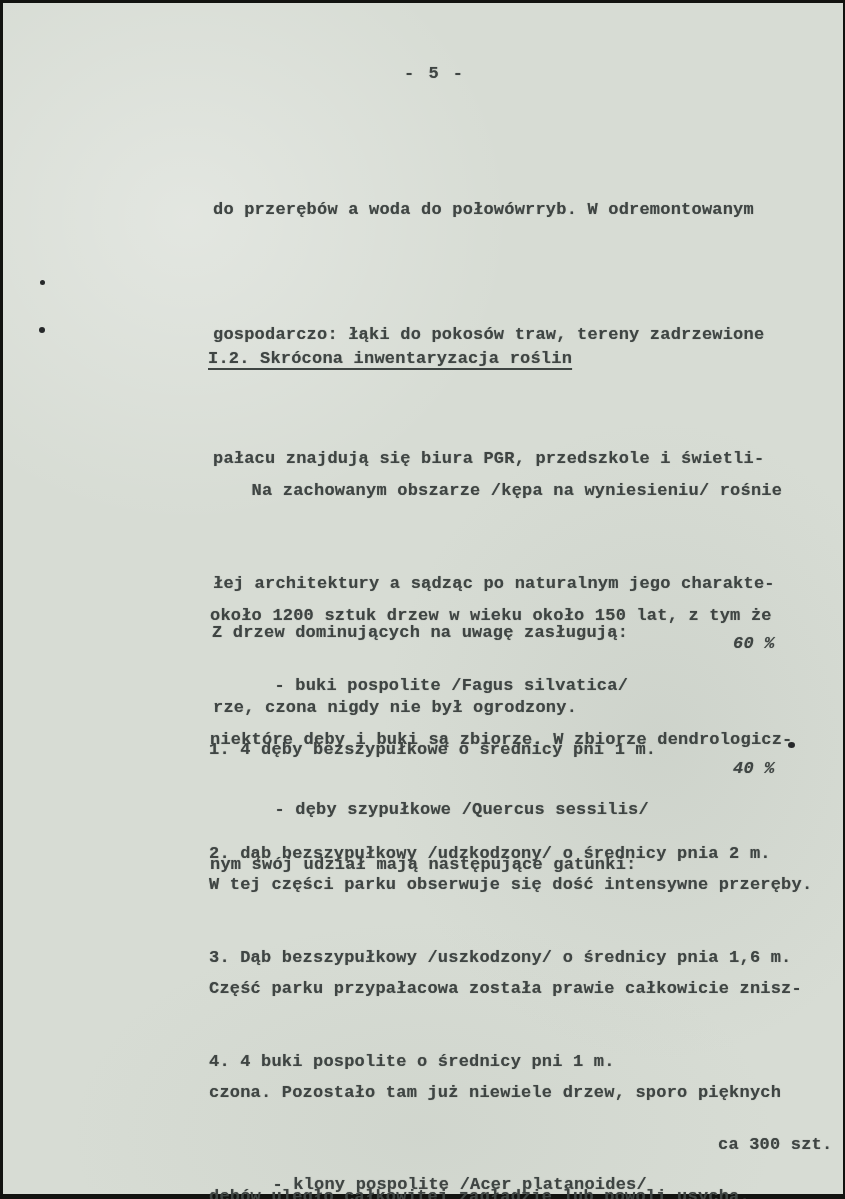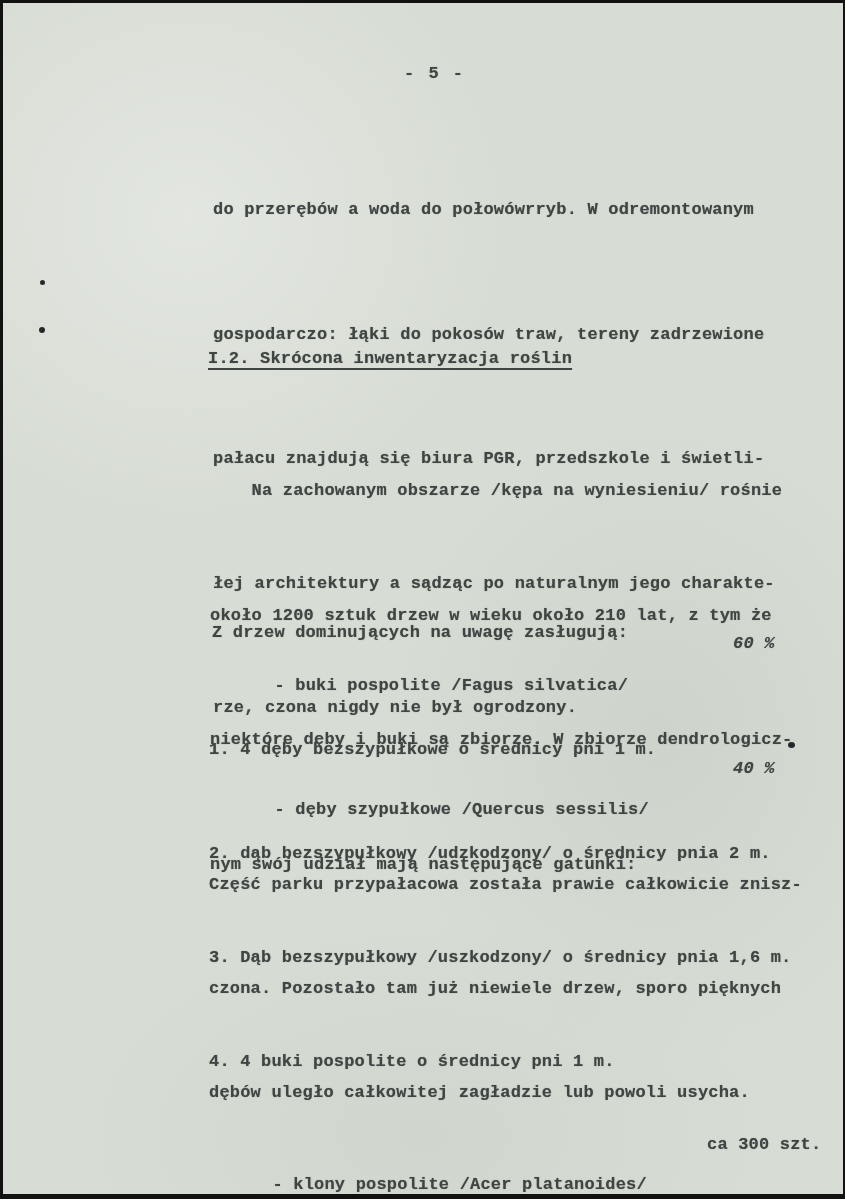--- a/index.html
+++ b/index.html
@@ -55,21 +55,21 @@
   .para2 { top: 384px; left: 207px; }
   .species-row { position: relative; }
   .species-value { position: absolute; top: 0; }
   .list1 { top: 537px; left: 209px; width: 600px; }
   .list1 .species-value { left: 521px; font-style: italic; }
   .intro-line { top: 620px; left: 209px; }
   .numbered { top: 661px; left: 206px; }
   .para3 { top: 796px; left: 206px; }
   .list2 { top: 1042px; left: 207px; width: 620px; line-height: 40px; }
   .list2 .line { height: 40px; }
-  .list2 .species-value { left: 497px; }
+  .list2 .species-value { left: 508px; }
   .speck {
     position: absolute;
     background: #26282a;
     border-radius: 50%;
   }
   .speck-1 { left: 37px; top: 277px; width: 5px; height: 5px; }
   .speck-2 { left: 36px; top: 324px; width: 6px; height: 6px; }
   .speck-3 { left: 785px; top: 739px; width: 7px; height: 6px; }
 </style>
 </head>
@@ -84,21 +84,21 @@
     <div class="line">gospodarczo: łąki do pokosów traw, tereny zadrzewione</div>
     <div class="line">pałacu znajdują się biura PGR, przedszkole i świetli-</div>
     <div class="line">łej architektury a sądząc po naturalnym jego charakte-</div>
     <div class="line">rze, czona nigdy nie był ogrodzony.</div>
   </div>
 
   <div class="txt heading">I.2. Skrócona inwentaryzacja roślin</div>
 
   <div class="txt block para2">
     <div class="line">    Na zachowanym obszarze /kępa na wyniesieniu/ rośnie</div>
-    <div class="line">około 1200 sztuk drzew w wieku około 210 lat, z tym że</div>
+    <div class="line">około 1200 sztuk drzew w wieku około 150 lat, z tym że</div>
     <div class="line">niektóre dęby i buki są zbiorze. W zbiorze dendrologicz-</div>
     <div class="line">nym swój udział mają następujące gatunki:</div>
   </div>
 
   <div class="txt block list1">
     <div class="line species-row">
       <span>- buki pospolite /Fagus silvatica/</span>
       <span class="species-value">60 %</span>
     </div>
     <div class="line species-row">
@@ -110,20 +110,21 @@
   <div class="txt intro-line">Z drzew dominujących na uwagę zasługują:</div>
 
   <div class="txt tight numbered">
     <div class="line">1. 4 dęby bezszypułkowe o średnicy pni 1 m.</div>
     <div class="line">2. dąb bezszypułkowy /udzkodzony/ o średnicy pnia 2 m.</div>
     <div class="line">3. Dąb bezszypułkowy /uszkodzony/ o średnicy pnia 1,6 m.</div>
     <div class="line">4. 4 buki pospolite o średnicy pni 1 m.</div>
   </div>
 
   <div class="txt tight para3">
+    <div class="line">W tej części parku obserwuje się dość intensywne przeręby.</div>
     <div class="line">Część parku przypałacowa została prawie całkowicie znisz-</div>
     <div class="line">czona. Pozostało tam już niewiele drzew, sporo pięknych</div>
     <div class="line">dębów uległo całkowitej zagładzie lub powoli usycha.</div>
     
     
     
   </div>
 
   <div class="txt block list2">
     <div class="line species-row">

